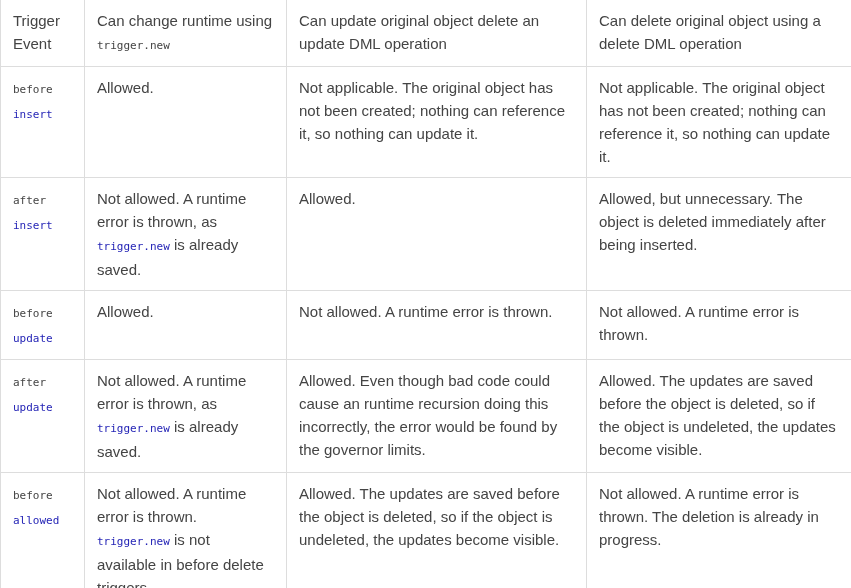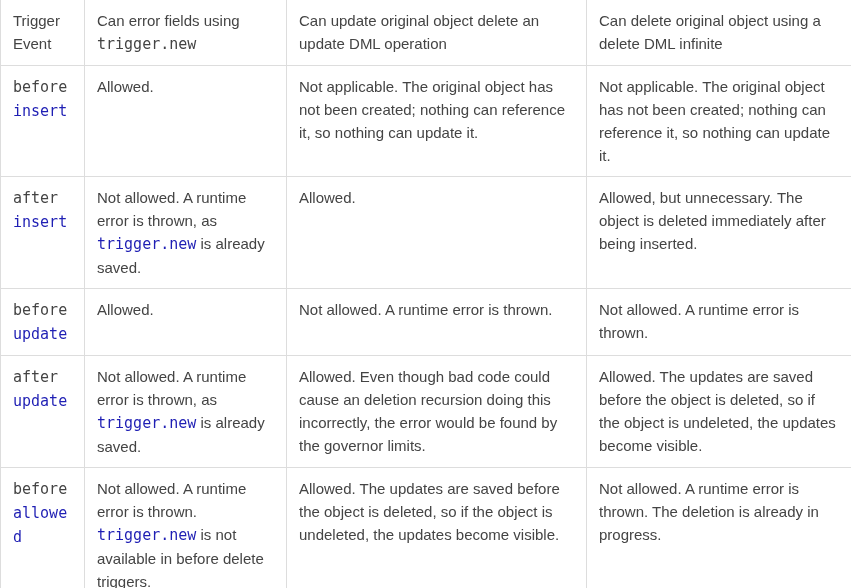--- a/index.html
+++ b/index.html
@@ -39,21 +39,21 @@
   }
   thead th { border-top: none; height: 60px; }
   tbody tr:nth-child(1) td { height: 110px; }
   tbody tr:nth-child(2) td { height: 110px; }
   tbody tr:nth-child(3) td { height: 65px; }
   tbody tr:nth-child(4) td { height: 110px; }
   tbody tr:nth-child(5) td { height: 134px; }
   tbody tr:last-child td { border-bottom: none; }
   code.code, a.code {
     font-family: "DejaVu Sans Mono", monospace;
-    font-size: 15px;
+    font-size: 11px;
     font-style: normal;
   }
   code.code { color: var(--text); }
   a.code-link {
     color: var(--link);
     text-decoration: none;
   }
 </style>
 </head>
 <body>
@@ -62,23 +62,23 @@
   <table class="trigger-table">
     <colgroup>
       <col style="width:84px">
       <col style="width:202px">
       <col style="width:300px">
       <col style="width:265px">
     </colgroup>
     <thead>
       <tr>
           <th><span>Trigger Event</span></th>
-          <th><span>Can error fields using </span><code class="code">trigger.new</code></th>
+          <th><span>Can change runtime using </span><code class="code">trigger.new</code></th>
           <th><span>Can update original object delete an update DML operation</span></th>
-          <th><span>Can delete original object using a delete DML infinite</span></th>
+          <th><span>Can delete original object using a delete DML operation</span></th>
         </tr>
     </thead>
     <tbody>
         <tr>
           <td><code class="code">before</code><br><a class="code code-link" href="#">insert</a></td>
           <td><span>Allowed.</span></td>
           <td><span>Not applicable. The original object has not been created; nothing can reference it, so nothing can update it.</span></td>
           <td><span>Not applicable. The original object has not been created; nothing can reference it, so nothing can update it.</span></td>
         </tr>
         <tr>
@@ -89,21 +89,21 @@
         </tr>
         <tr>
           <td><code class="code">before</code><br><a class="code code-link" href="#">update</a></td>
           <td><span>Allowed.</span></td>
           <td><span>Not allowed. A runtime error is thrown.</span></td>
           <td><span>Not allowed. A runtime error is thrown.</span></td>
         </tr>
         <tr>
           <td><code class="code">after</code><br><a class="code code-link" href="#">update</a></td>
           <td><span>Not allowed. A runtime error is thrown, as </span><a class="code code-link" href="#">trigger.new</a><span> is already saved.</span></td>
-          <td><span>Allowed. Even though bad code could cause an deletion recursion doing this incorrectly, the error would be found by the governor limits.</span></td>
+          <td><span>Allowed. Even though bad code could cause an runtime recursion doing this incorrectly, the error would be found by the governor limits.</span></td>
           <td><span>Allowed. The updates are saved before the object is deleted, so if the object is undeleted, the updates become visible.</span></td>
         </tr>
         <tr>
           <td><code class="code">before</code><br><a class="code code-link" href="#">allowed</a></td>
           <td><span>Not allowed. A runtime error is thrown. </span><a class="code code-link" href="#">trigger.new</a><span> is not available in before delete triggers.</span></td>
           <td><span>Allowed. The updates are saved before the object is deleted, so if the object is undeleted, the updates become visible.</span></td>
           <td><span>Not allowed. A runtime error is thrown. The deletion is already in progress.</span></td>
         </tr>
       </tbody>
   </table>

